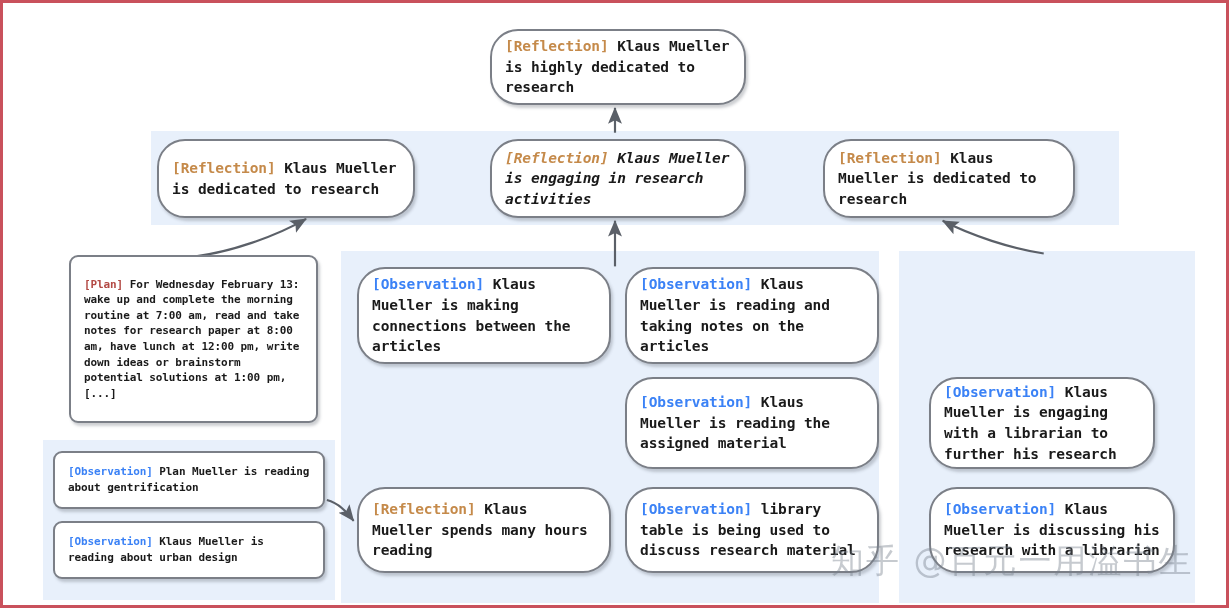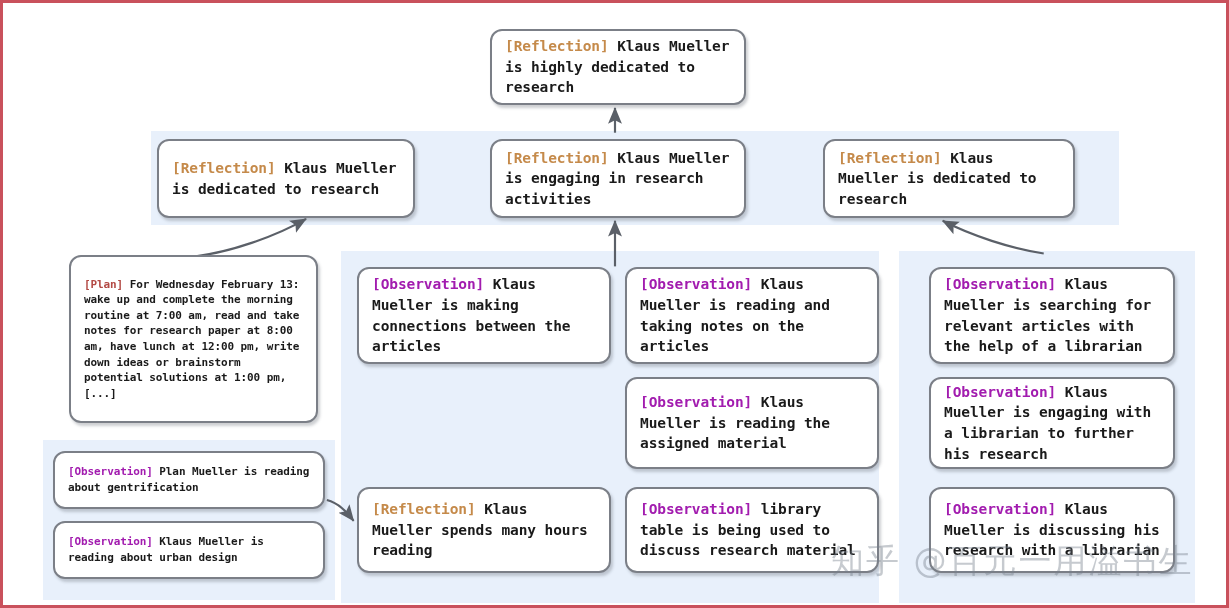--- a/index.html
+++ b/index.html
@@ -40,50 +40,50 @@
     display: flex;
     align-items: center;
     color: #1a1a1a;
     font-weight: bold;
     line-height: 1.42;
     letter-spacing: -0.1px;
     white-space: pre-wrap;
     overflow: hidden;
   }
   .txt { display: block; width: 100%; }
-  .sz-md { font-size: 14.5px; }
-  .sz-xs { font-size: 11.0px; line-height: 1.42; }
+  .sz-md { font-size: 14.5px; border-radius: 28px; }
+  .sz-xs { font-size: 11.0px; line-height: 1.42; border-radius: 9px; }
 
   .tag { font-weight: bold; }
   .tag-reflection  { color: #c58a4a; }
-  .tag-observation { color: #a21caf; }
+  .tag-observation { color: #3b82f6; }
   .tag-plan        { color: #b34a45; }
 
   
   #node-top-reflection      { left: 487px; top: 26px;  width: 256px; height: 76px; }
 
   #node-reflection-left     { left: 154px; top: 136px; width: 258px; height: 79px; }
-  #node-reflection-mid      { left: 487px; top: 136px; width: 256px; height: 79px; }
+  #node-reflection-mid      { left: 487px; top: 136px; width: 256px; height: 79px; font-style: italic; }
   #node-reflection-right    { left: 820px; top: 136px; width: 252px; height: 79px; }
 
   #node-plan                { left: 66px;  top: 252px; width: 249px; height: 168px; }
 
   #node-obs-left-1          { left: 50px;  top: 448px; width: 272px; height: 58px; }
   #node-obs-left-2          { left: 50px;  top: 518px; width: 272px; height: 58px; }
 
   #node-obs-c1-1            { left: 354px; top: 264px; width: 254px; height: 97px; }
   #node-obs-c1-2            { left: 354px; top: 374px; width: 254px; height: 92px; }
   #node-reflect-c1-3        { left: 354px; top: 484px; width: 254px; height: 86px; }
 
   #node-obs-c2-1            { left: 622px; top: 264px; width: 254px; height: 97px; }
   #node-obs-c2-2            { left: 622px; top: 374px; width: 254px; height: 92px; }
   #node-obs-c2-3            { left: 622px; top: 484px; width: 254px; height: 86px; }
 
   #node-obs-c3-1            { left: 926px; top: 264px; width: 246px; height: 97px; }
-  #node-obs-c3-2            { left: 926px; top: 374px; width: 246px; height: 92px; }
+  #node-obs-c3-2            { left: 926px; top: 374px; width: 226px; height: 92px; }
   #node-obs-c3-3            { left: 926px; top: 484px; width: 246px; height: 86px; }
 
   
   #arrows {
     position: absolute;
     left: 0; top: 0;
     width: 100%;
     height: 100%;
     pointer-events: none;
   }
@@ -164,23 +164,20 @@
   <div class="node sz-md" id="node-obs-c2-1">
     <span class="txt"><span class="tag tag-observation">[Observation]</span><span> Klaus Mueller is reading and taking notes on the articles</span></span>
   </div>
   <div class="node sz-md" id="node-obs-c2-3">
     <span class="txt"><span class="tag tag-observation">[Observation]</span><span> library table is being used to discuss research material</span></span>
   </div>
   <div class="node sz-md" id="node-obs-c2-2">
     <span class="txt"><span class="tag tag-observation">[Observation]</span><span> Klaus Mueller is reading the assigned material</span></span>
   </div>
 
-  <div class="node sz-md" id="node-obs-c3-1">
-    <span class="txt"><span class="tag tag-observation">[Observation]</span><span> Klaus Mueller is searching for relevant articles with the help of a librarian</span></span>
-  </div>
   <div class="node sz-md" id="node-obs-c3-2">
     <span class="txt"><span class="tag tag-observation">[Observation]</span><span> Klaus Mueller is engaging with a librarian to further his research</span></span>
   </div>
   <div class="node sz-md" id="node-obs-c3-3">
     <span class="txt"><span class="tag tag-observation">[Observation]</span><span> Klaus Mueller is discussing his research with a librarian</span></span>
   </div>
 
   <div id="watermark">知乎 @百元一用溢书生</div>
 
 </div>

